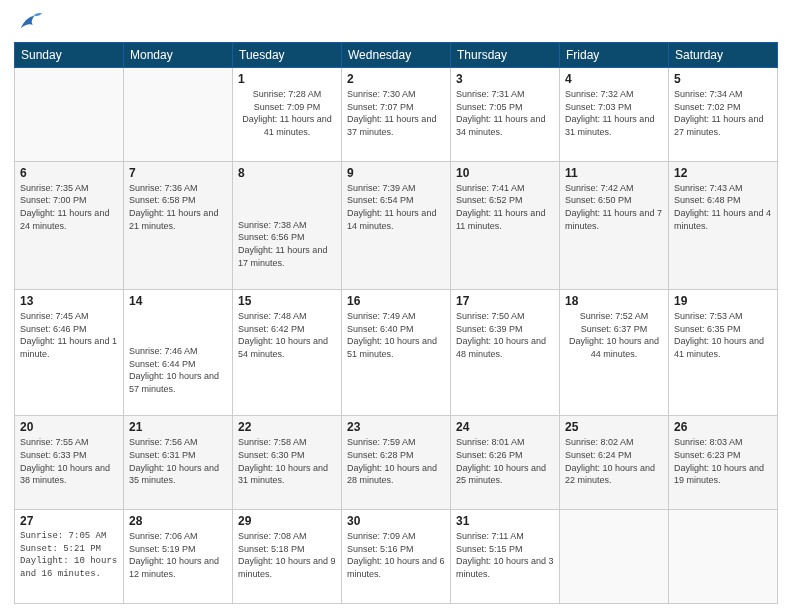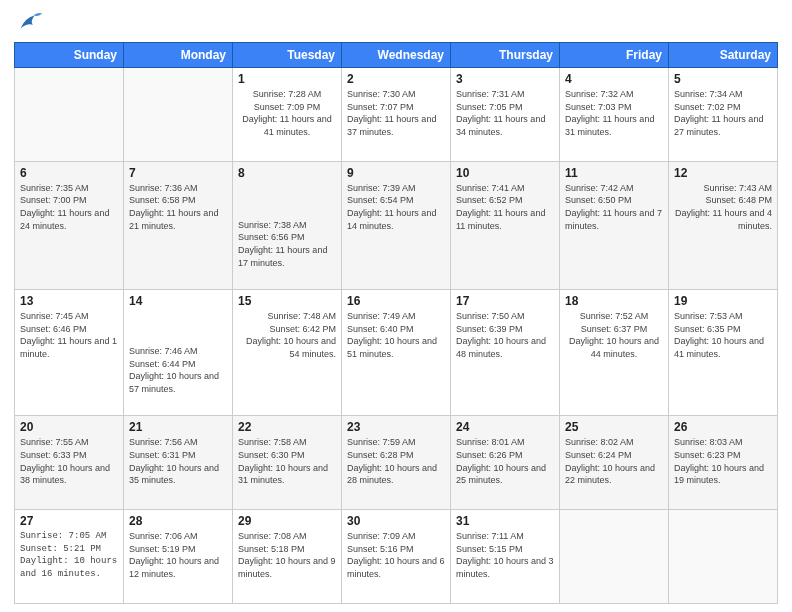--- a/index.html
+++ b/index.html
@@ -65,25 +65,25 @@
       margin-top: 2px;
     }
     .calendar {
       flex: 1;
       border: 1px solid #ccc;
       border-collapse: collapse;
       width: 100%;
       table-layout: fixed;
     }
     .calendar th {
-      background: #3b82f6;
+      background: #0c4a6e;
       color: #fff;
       font-size: 12px;
-      font-weight: bold;
-      text-align: right;
+      font-weight: normal;
+      text-align: left;
       padding: 5px 6px;
       border: 1px solid #1a5ba5;
     }
     .calendar td {
       vertical-align: top;
       border: 1px solid #ccc;
       padding: 4px 5px;
       font-size: 9.5px;
       color: #333;
       height: 82px;
@@ -208,41 +208,41 @@
 Daylight: 11 hours and 11 minutes.</div>
           </td>
           <td>
             <span class="day-num">11</span>
             <div class="day-info" style="white-space: pre-line;">Sunrise: 7:42 AM
 Sunset: 6:50 PM
 Daylight: 11 hours and 7 minutes.</div>
           </td>
           <td>
             <span class="day-num">12</span>
-            <div class="day-info" style="white-space: pre-line; text-align: right;">Sunrise: 7:43 AM
+            <div class="day-info" style="white-space: pre-line;">Sunrise: 7:43 AM
 Sunset: 6:48 PM
 Daylight: 11 hours and 4 minutes.</div>
           </td>
         </tr>
         <tr>
           <td>
             <span class="day-num">13</span>
             <div class="day-info" style="white-space: pre-line;">Sunrise: 7:45 AM
 Sunset: 6:46 PM
 Daylight: 11 hours and 1 minute.</div>
           </td>
           <td>
             <span class="day-num">14</span>
             <div class="day-info" style="white-space: pre-line; margin-top: 37px;">Sunrise: 7:46 AM
 Sunset: 6:44 PM
 Daylight: 10 hours and 57 minutes.</div>
           </td>
           <td>
             <span class="day-num">15</span>
-            <div class="day-info" style="white-space: pre-line; text-align: right;">Sunrise: 7:48 AM
+            <div class="day-info" style="white-space: pre-line;">Sunrise: 7:48 AM
 Sunset: 6:42 PM
 Daylight: 10 hours and 54 minutes.</div>
           </td>
           <td>
             <span class="day-num">16</span>
             <div class="day-info" style="white-space: pre-line;">Sunrise: 7:49 AM
 Sunset: 6:40 PM
 Daylight: 10 hours and 51 minutes.</div>
           </td>
           <td>

